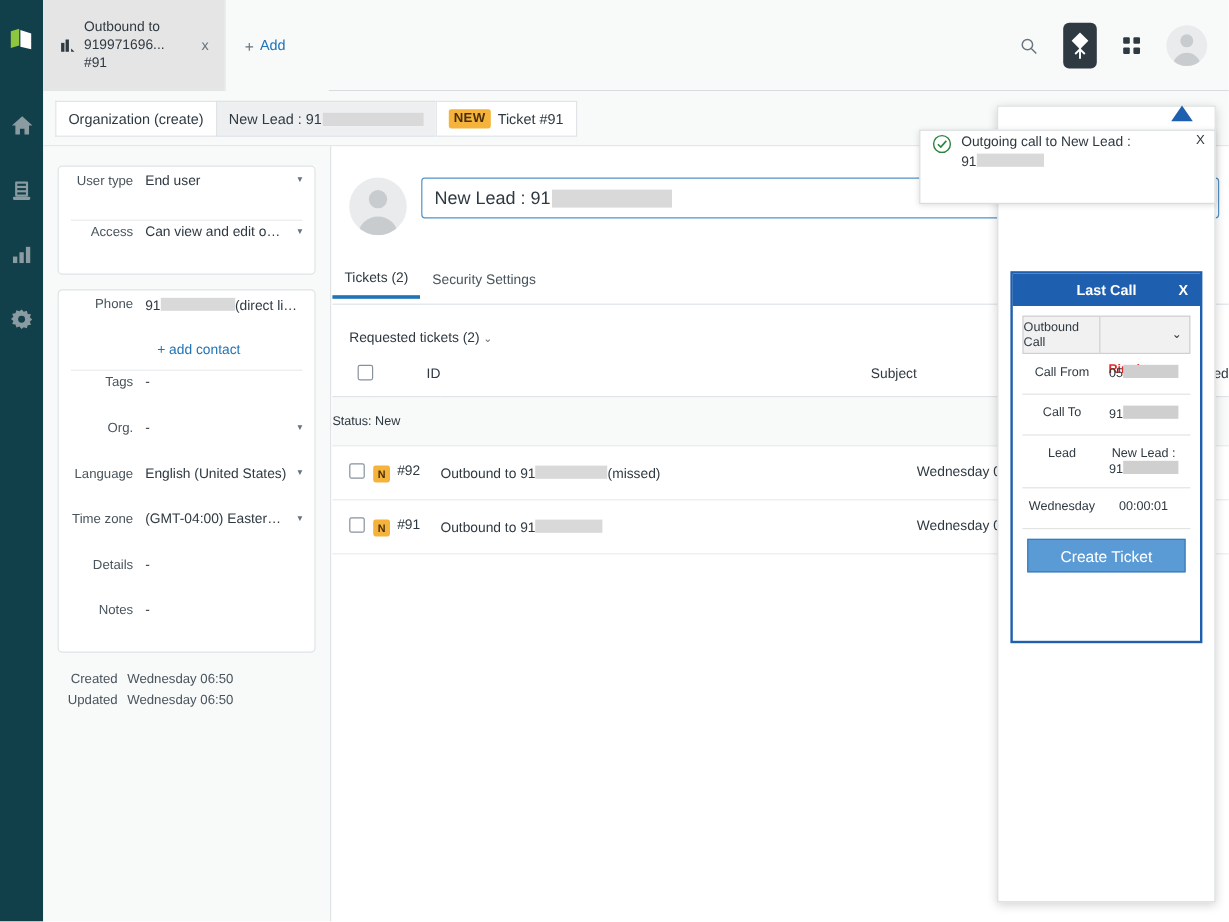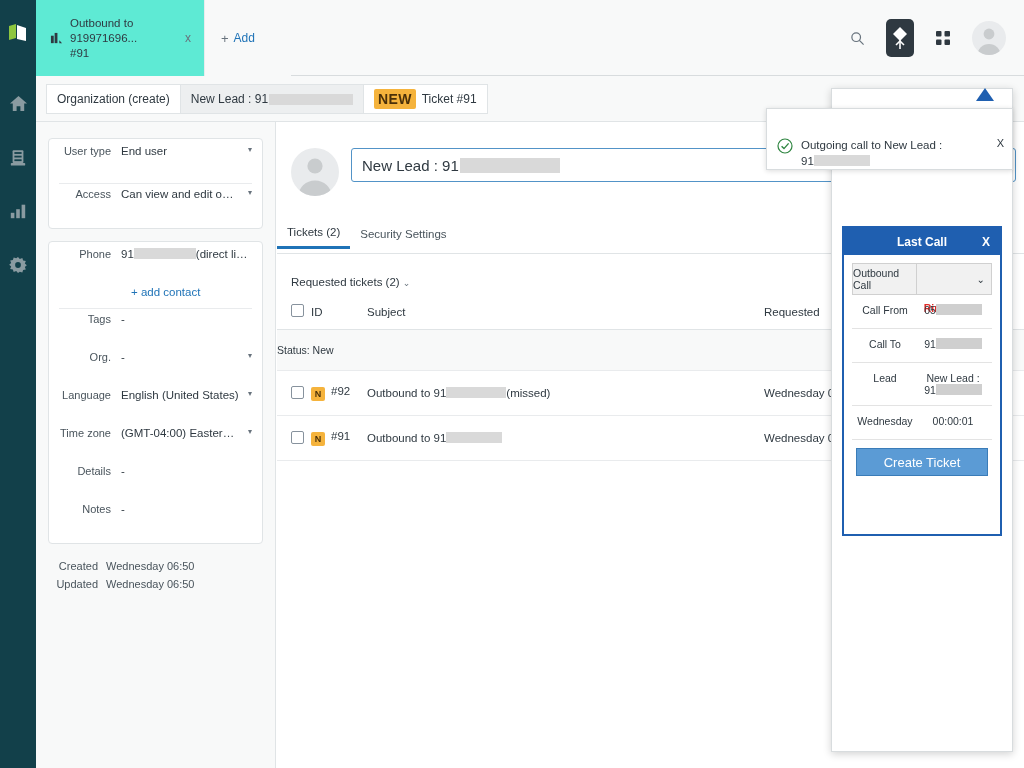--- a/index.html
+++ b/index.html
@@ -28,21 +28,21 @@
 
   
   .topbar {
     position: absolute; left: 36px; top: 0; width: 988px; height: 76px;
     background: #f8f9f9;
     border-bottom: 1px solid #d8dcde;
   }
   .tabstrip { position: absolute; left: 0; top: 0; height: 76px; display: flex; }
   .tab {
     position: relative;
-    width: 169px; height: 76px; background: #5eead4;
+    width: 152px; height: 76px; background: #e5e5e5;
     border-right: 1px solid #e9ebed;
     display: flex; align-items: center; padding: 0 8px 0 10px;
     cursor: pointer;
   }
   .tab .tabicon { width: 20px; flex: 0 0 20px; display:flex; align-items:center; justify-content:center;}
   .tab .tablabel {
     flex: 1 1 auto; font-size: 11.5px; line-height: 15px; color: #2f3941;
     padding-left: 4px; overflow: hidden;
   }
   .tab .tabclose {
@@ -77,21 +77,21 @@
   .crumbs { display: flex; height: 46px; align-items: center; padding-left: 10px; }
   .crumb {
     height: 30px; display: flex; align-items: center; padding: 0 10px;
     font-size: 12px; color: #2f3941; background: #ffffff;
     border: 1px solid #e0e4e6; border-right: none; cursor: pointer;
     white-space: nowrap;
   }
   .crumb.sel { background: #edeff0; }
   .crumb:last-child { border-right: 1px solid #e0e4e6; }
   .newbadge {
-    background: #f5b33c; color: #4a3009; font-size: 14px; font-weight: bold;
+    background: #f5b33c; color: #4a3009; font-size: 11px; font-weight: bold;
     padding: 2px 4px; border-radius: 2px; margin-right: 6px; letter-spacing: .3px;
   }
   .redact { display: inline-block; background: #d9d9d9; height: 11px; vertical-align: -1px; }
   .redact2 { display:inline-block; background:#cfcfcf; height: 11px; vertical-align:-1px;}
 
   
   .leftcol {
     position: absolute; left: 36px; top: 122px; width: 240px; height: 646px;
     background: #f8f9f9; border-right: 1px solid #e0e4e6;
     padding: 16px 12px 0 12px;
@@ -144,21 +144,21 @@
   }
   .stab.active { color: #2f3941; border-bottom: 3px solid #1f73b7; }
 
   .reqhdr {
     font-size: 11.5px; color: #2f3941; padding: 22px 0 0 14px; cursor: pointer;
   }
   .reqhdr .chev { color: #68737d; font-size: 9px; margin-left: 3px; }
 
   table.tk { width: 100%; border-collapse: collapse; margin-top: 16px; font-size: 11.5px; }
   table.tk th {
-    text-align: left; font-weight: normal; color: #2f3941; font-size: 11.5px;
+    text-align: right; font-weight: normal; color: #2f3941; font-size: 11.5px;
     padding: 0 0 10px 0; border-bottom: 1px solid #e0e4e6;
   }
   table.tk td { padding: 14px 0; border-bottom: 1px solid #e9ebed; color: #2f3941; vertical-align: middle;}
   .c-chk { width: 34px; padding-left: 14px !important; }
   .c-id { width: 56px; }
   .c-sub { width: auto; }
   .c-req { width: 130px; }
   .c-upd { width: 130px; }
   .chk {
     width: 13px; height: 13px; border: 1px solid #87929d; border-radius: 2px;
@@ -231,21 +231,21 @@
     margin: 8px 4px 0 4px; height: 28px; background: #5b9bd5; border: 1px solid #3a7cb8;
     color: #ffffff; font-size: 13px; display: flex; align-items: center;
     justify-content: center; cursor: pointer;
   }
 
   
   .toast {
     position: absolute; left: 766px; top: 108px; width: 247px; height: 62px;
     background: #ffffff; border: 1px solid #d8dcde;
     box-shadow: 0 1px 5px rgba(0,0,0,.14);
-    display: flex; padding: 28px 8px 0 10px;
+    display: flex; padding: 2px 8px 0 10px;
   }
   .toast .tick {
     width: 16px; height: 16px; flex: 0 0 16px; margin-top: 1px;
   }
   .toast .tmsg { flex: 1 1 auto; padding-left: 8px; font-size: 11.5px; color: #2f3941; line-height: 16px; }
   .toast .tx { width: 14px; flex: 0 0 14px; font-size: 11px; color: #2f3941; cursor: pointer; text-align: right;}
 </style>
 </head>
 <body>
 

